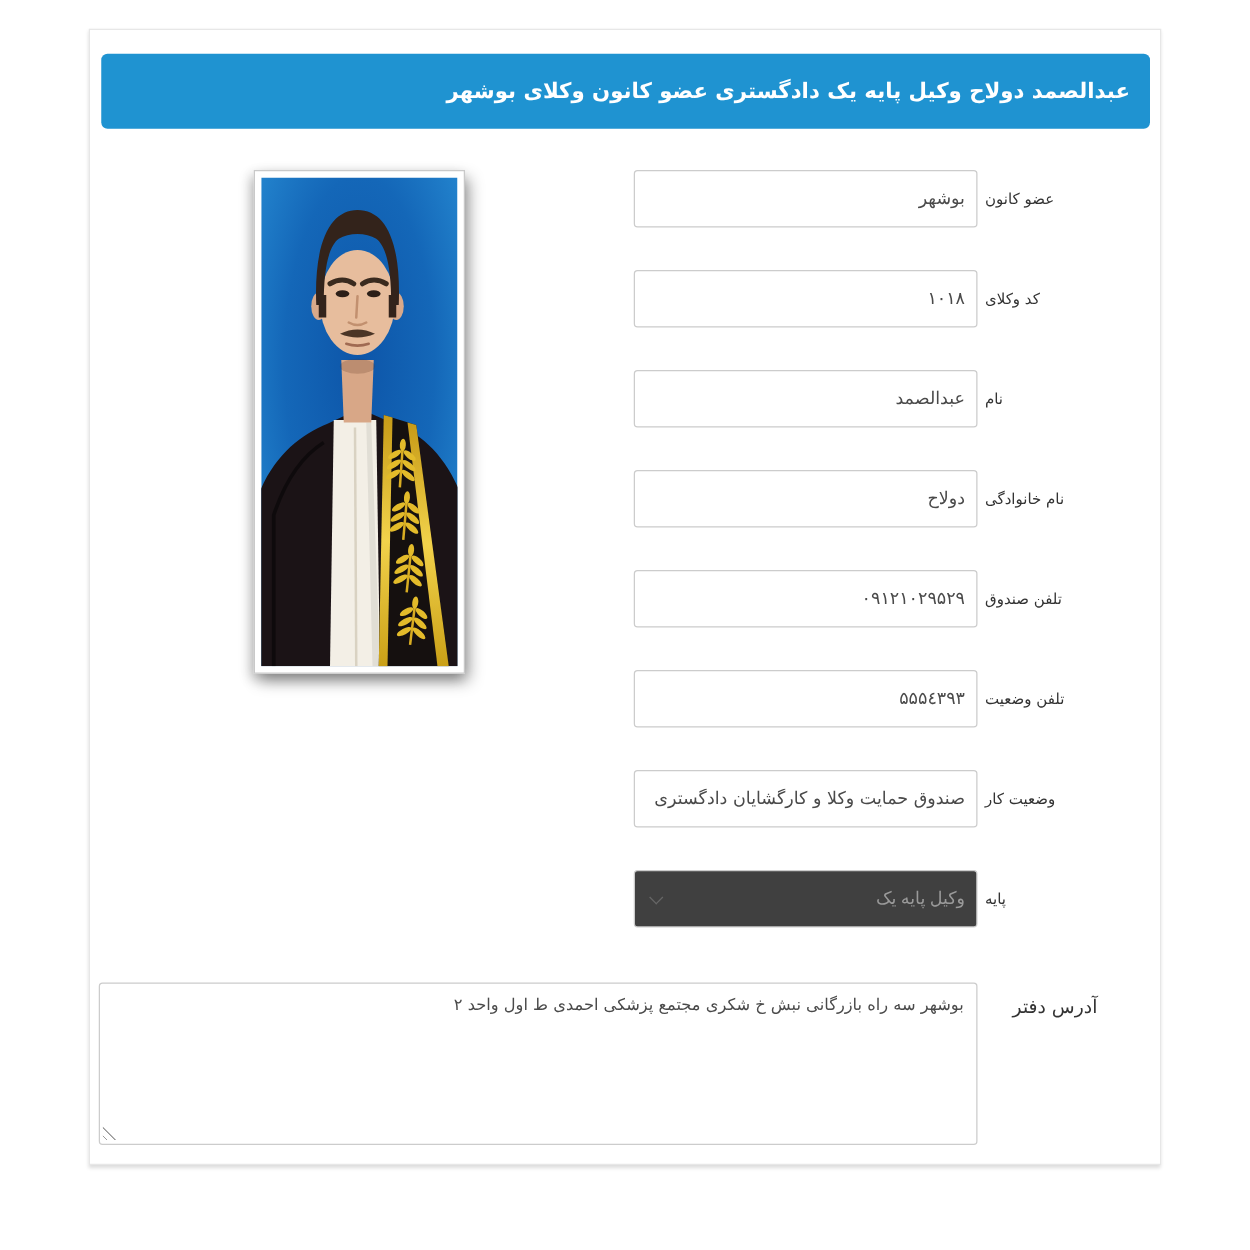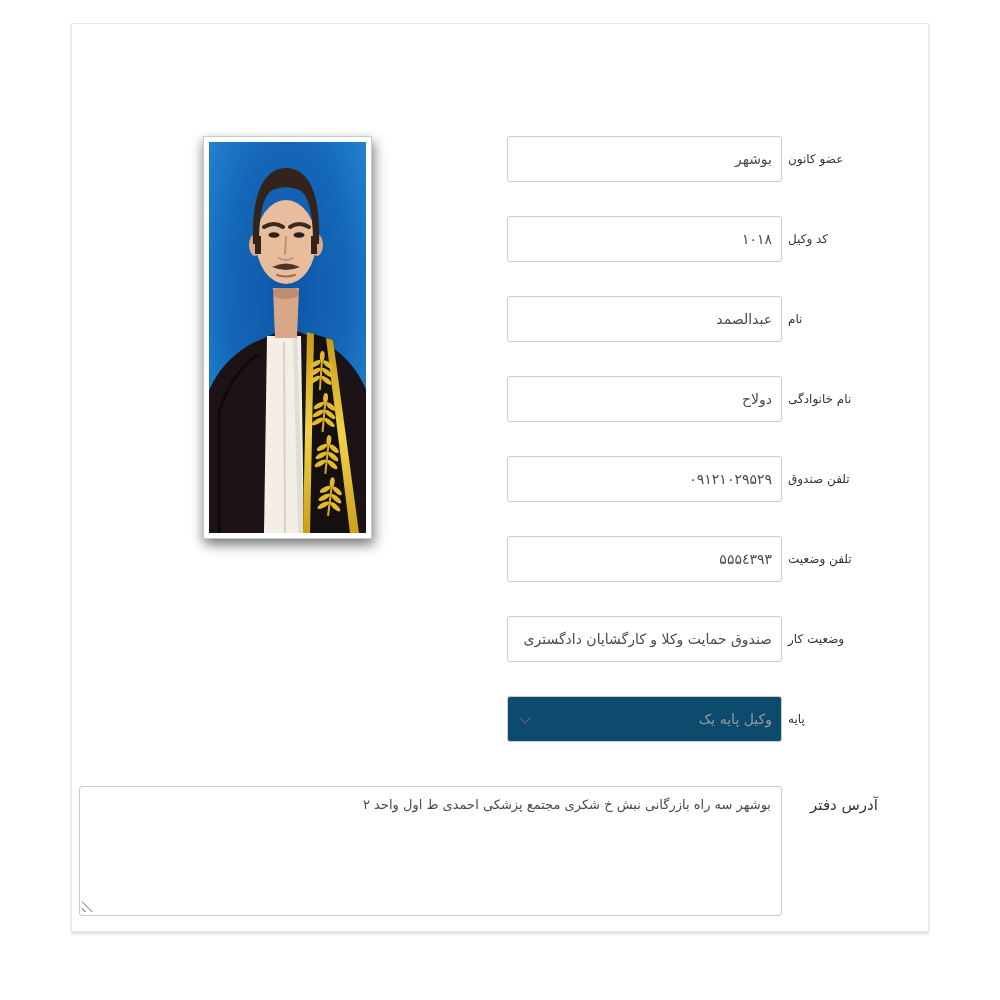--- a/index.html
+++ b/index.html
@@ -31,23 +31,23 @@
     font-size:12px;color:#333;text-align:left;flex:none;
   }
   .tinput{
     width:275px;height:46px;box-sizing:border-box;flex:none;
     border:1px solid #ccc;border-radius:3px;background:#fff;
     font-family:inherit;font-size:14px;color:#4a4a4a;
     text-align:right;padding:0 9px;direction:rtl;outline:none;
   }
   .selectbox{
     width:275px;height:46px;box-sizing:border-box;flex:none;
-    border:1px solid #ccc;border-radius:3px;background:#0c4a6e;
+    border:1px solid #ccc;border-radius:3px;background:#404040;
     display:flex;align-items:center;justify-content:space-between;
-    padding:0 9px;cursor:default;
+    padding:0 9px;cursor:default;font-family:Liberation Serif, serif;
   }
   .sel-val{font-size:14px;color:#9a9a9a;}
   .chev{
     width:7px;height:7px;border-left:1.6px solid #666;border-bottom:1.6px solid #666;
     transform:rotate(-45deg);margin-left:4px;margin-bottom:3px;flex:none;
   }
   .address-row{
     position:absolute;top:762px;left:7px;right:18px;
     display:flex;align-items:flex-start;
   }
@@ -66,20 +66,21 @@
     position:absolute;left:3px;bottom:4px;width:11px;height:11px;
     background:repeating-linear-gradient(45deg,transparent 0 2px,#9a9a9a 2px 3px,transparent 3px 5px);
     clip-path:polygon(0 0,0 100%,100% 100%);
   }
 </style>
 </head>
 <body>
 
 <div class="card">
 
+  <div class="header-bar" id="header-bar" style="background: rgb(31, 147, 209); color: rgb(255, 255, 255);">عبدالصمد دولاح وکیل پایه یک دادگستری عضو کانون وکلای بوشهر</div>
 
   <div class="photo-frame">
     <svg viewBox="0 0 157 391" xmlns="http://www.w3.org/2000/svg">
       <defs>
         <radialGradient id="bg" cx="50%" cy="38%" r="85%">
           <stop offset="0%" stop-color="#0d55a8"></stop>
           <stop offset="45%" stop-color="#1467b8"></stop>
           <stop offset="100%" stop-color="#2f9bdf"></stop>
         </radialGradient>
         <linearGradient id="gold" x1="0" y1="0" x2="0" y2="1">
@@ -140,21 +141,21 @@
       <path d="M 68 133 Q 77 136 86 133" stroke="#a06a52" stroke-width="2" fill="none" stroke-linecap="round"></path>
     </svg>
   </div>
 
   <div class="rows" id="rows">
       <div class="row">
         <label>عضو کانون</label>
         <input class="tinput" type="text" value="بوشهر" style="">
       </div>
       <div class="row">
-        <label>کد وکیل</label>
+        <label>کد وکلای</label>
         <input class="tinput" type="text" value="۱۰۱۸" style="">
       </div>
       <div class="row">
         <label>نام</label>
         <input class="tinput" type="text" value="عبدالصمد" style="">
       </div>
       <div class="row">
         <label>نام خانوادگی</label>
         <input class="tinput" type="text" value="دولاح" style="">
       </div>

